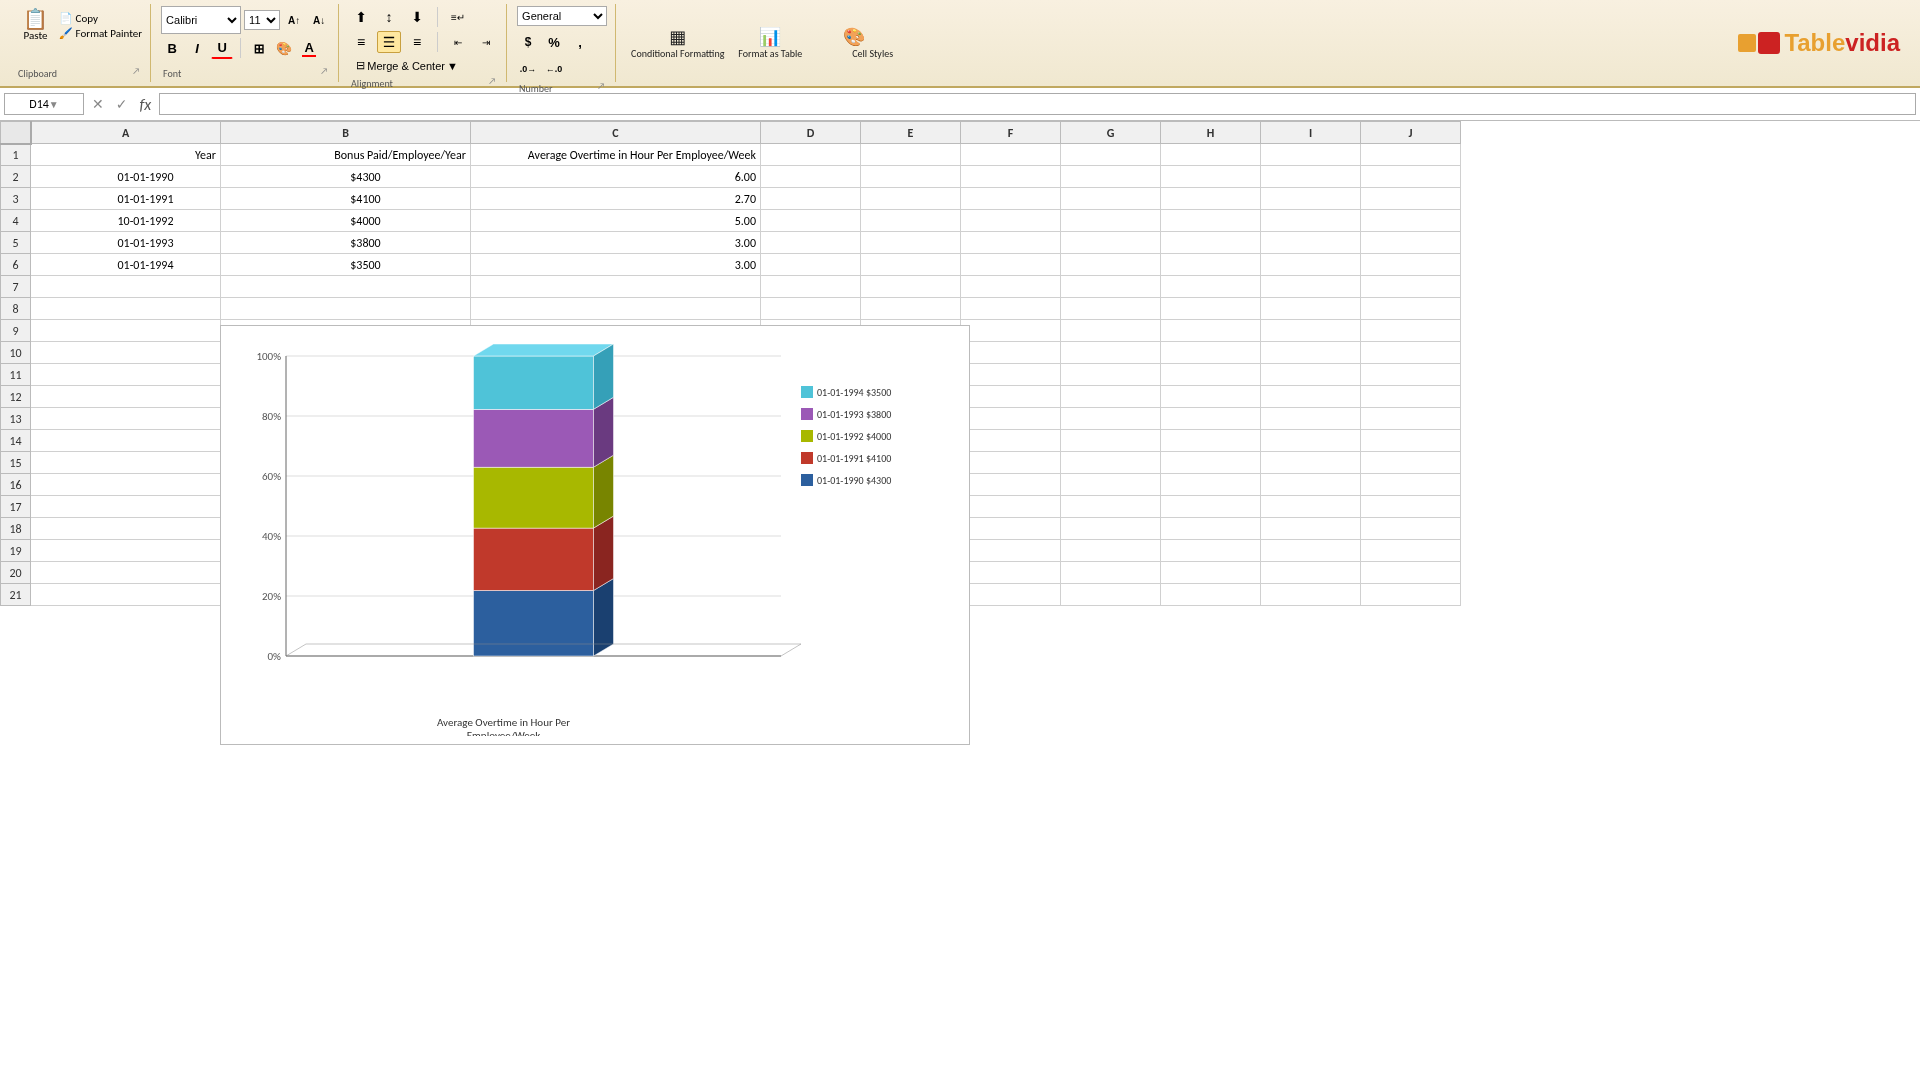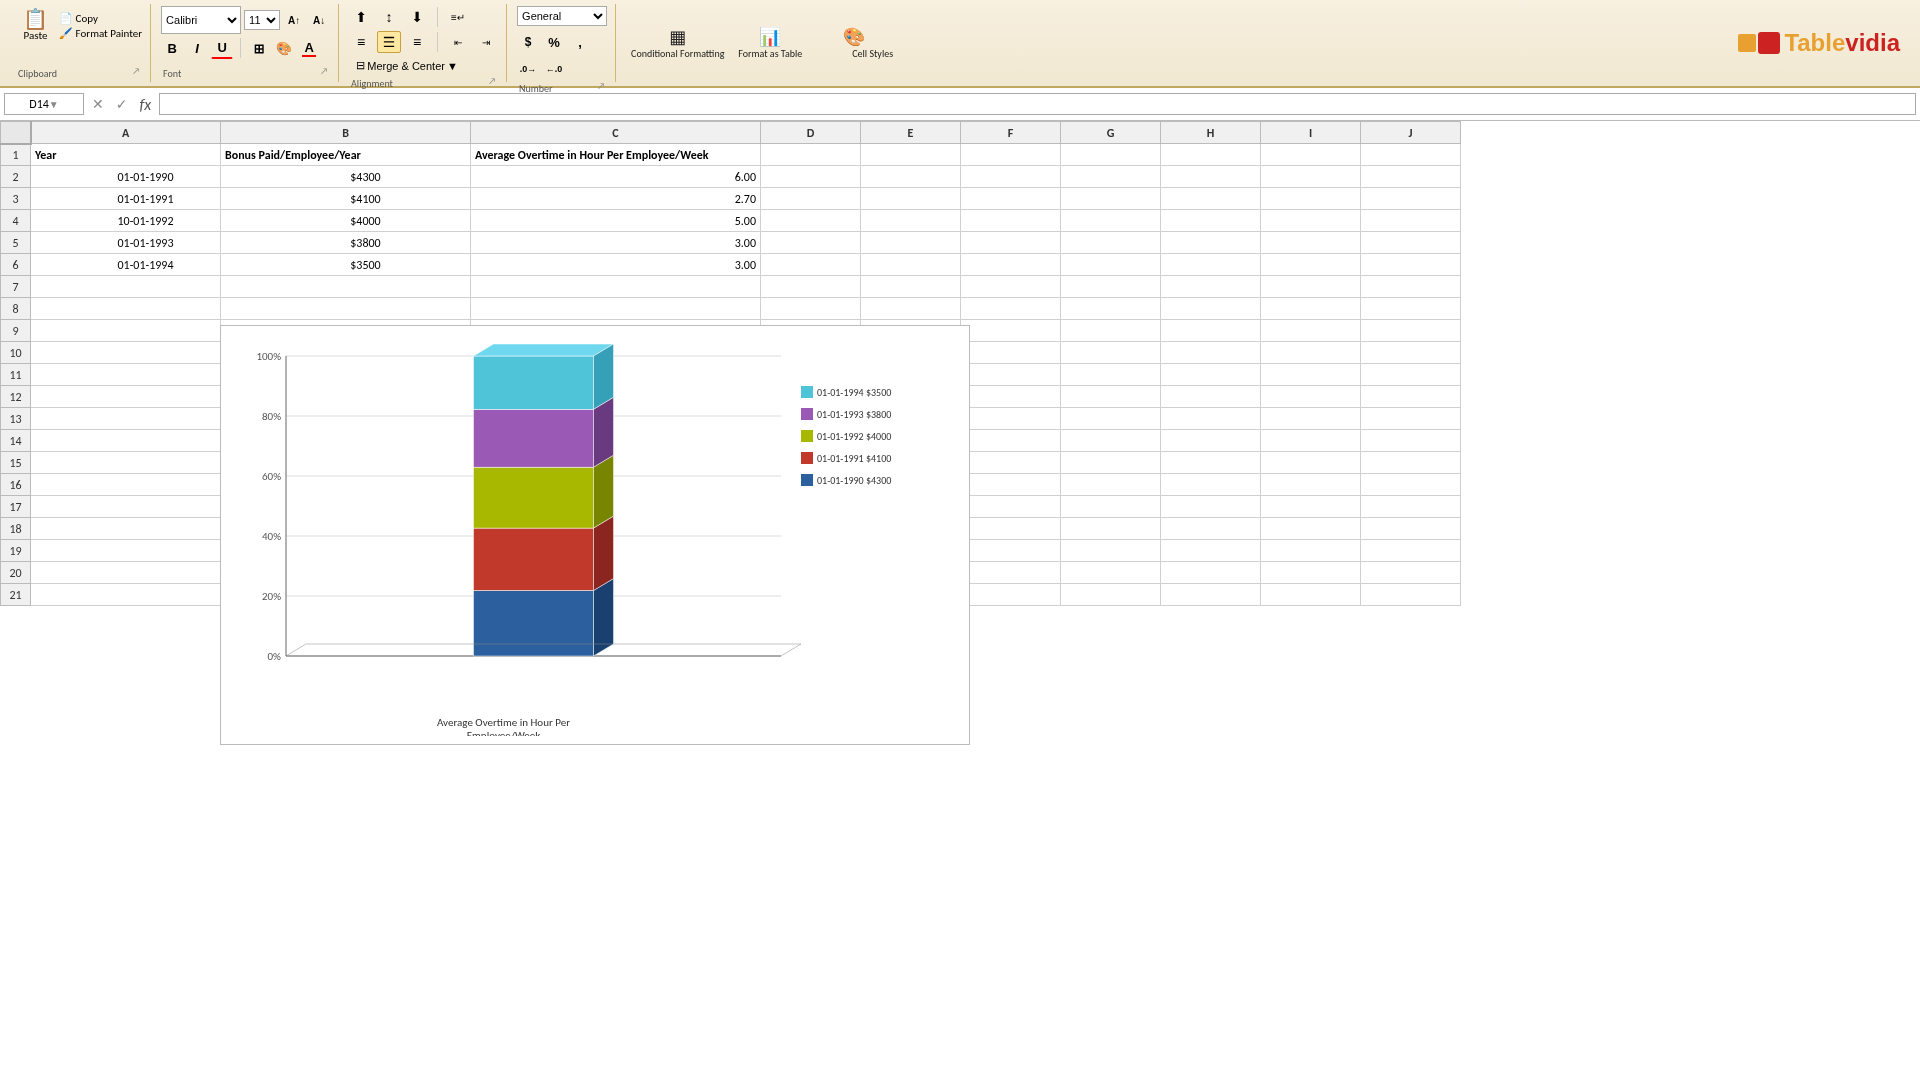--- a/index.html
+++ b/index.html
@@ -244,22 +244,22 @@
     td {
       border: 1px solid #d0d0d0;
       height: 22px;
       padding: 0 4px;
       font-size: 12px;
       white-space: nowrap;
       overflow: hidden;
     }
 
     .header-cell {
-      font-weight: bold;
-      text-align: left;
+      font-weight: normal;
+      text-align: right;
     }
 
     .center { text-align: center; padding-left: 44px; }
     .right { text-align: right; margin-left: 16px; }
 
     
     .selected-cell { background: #cce8ff !important; }
 
     
     .ribbon-sep {

